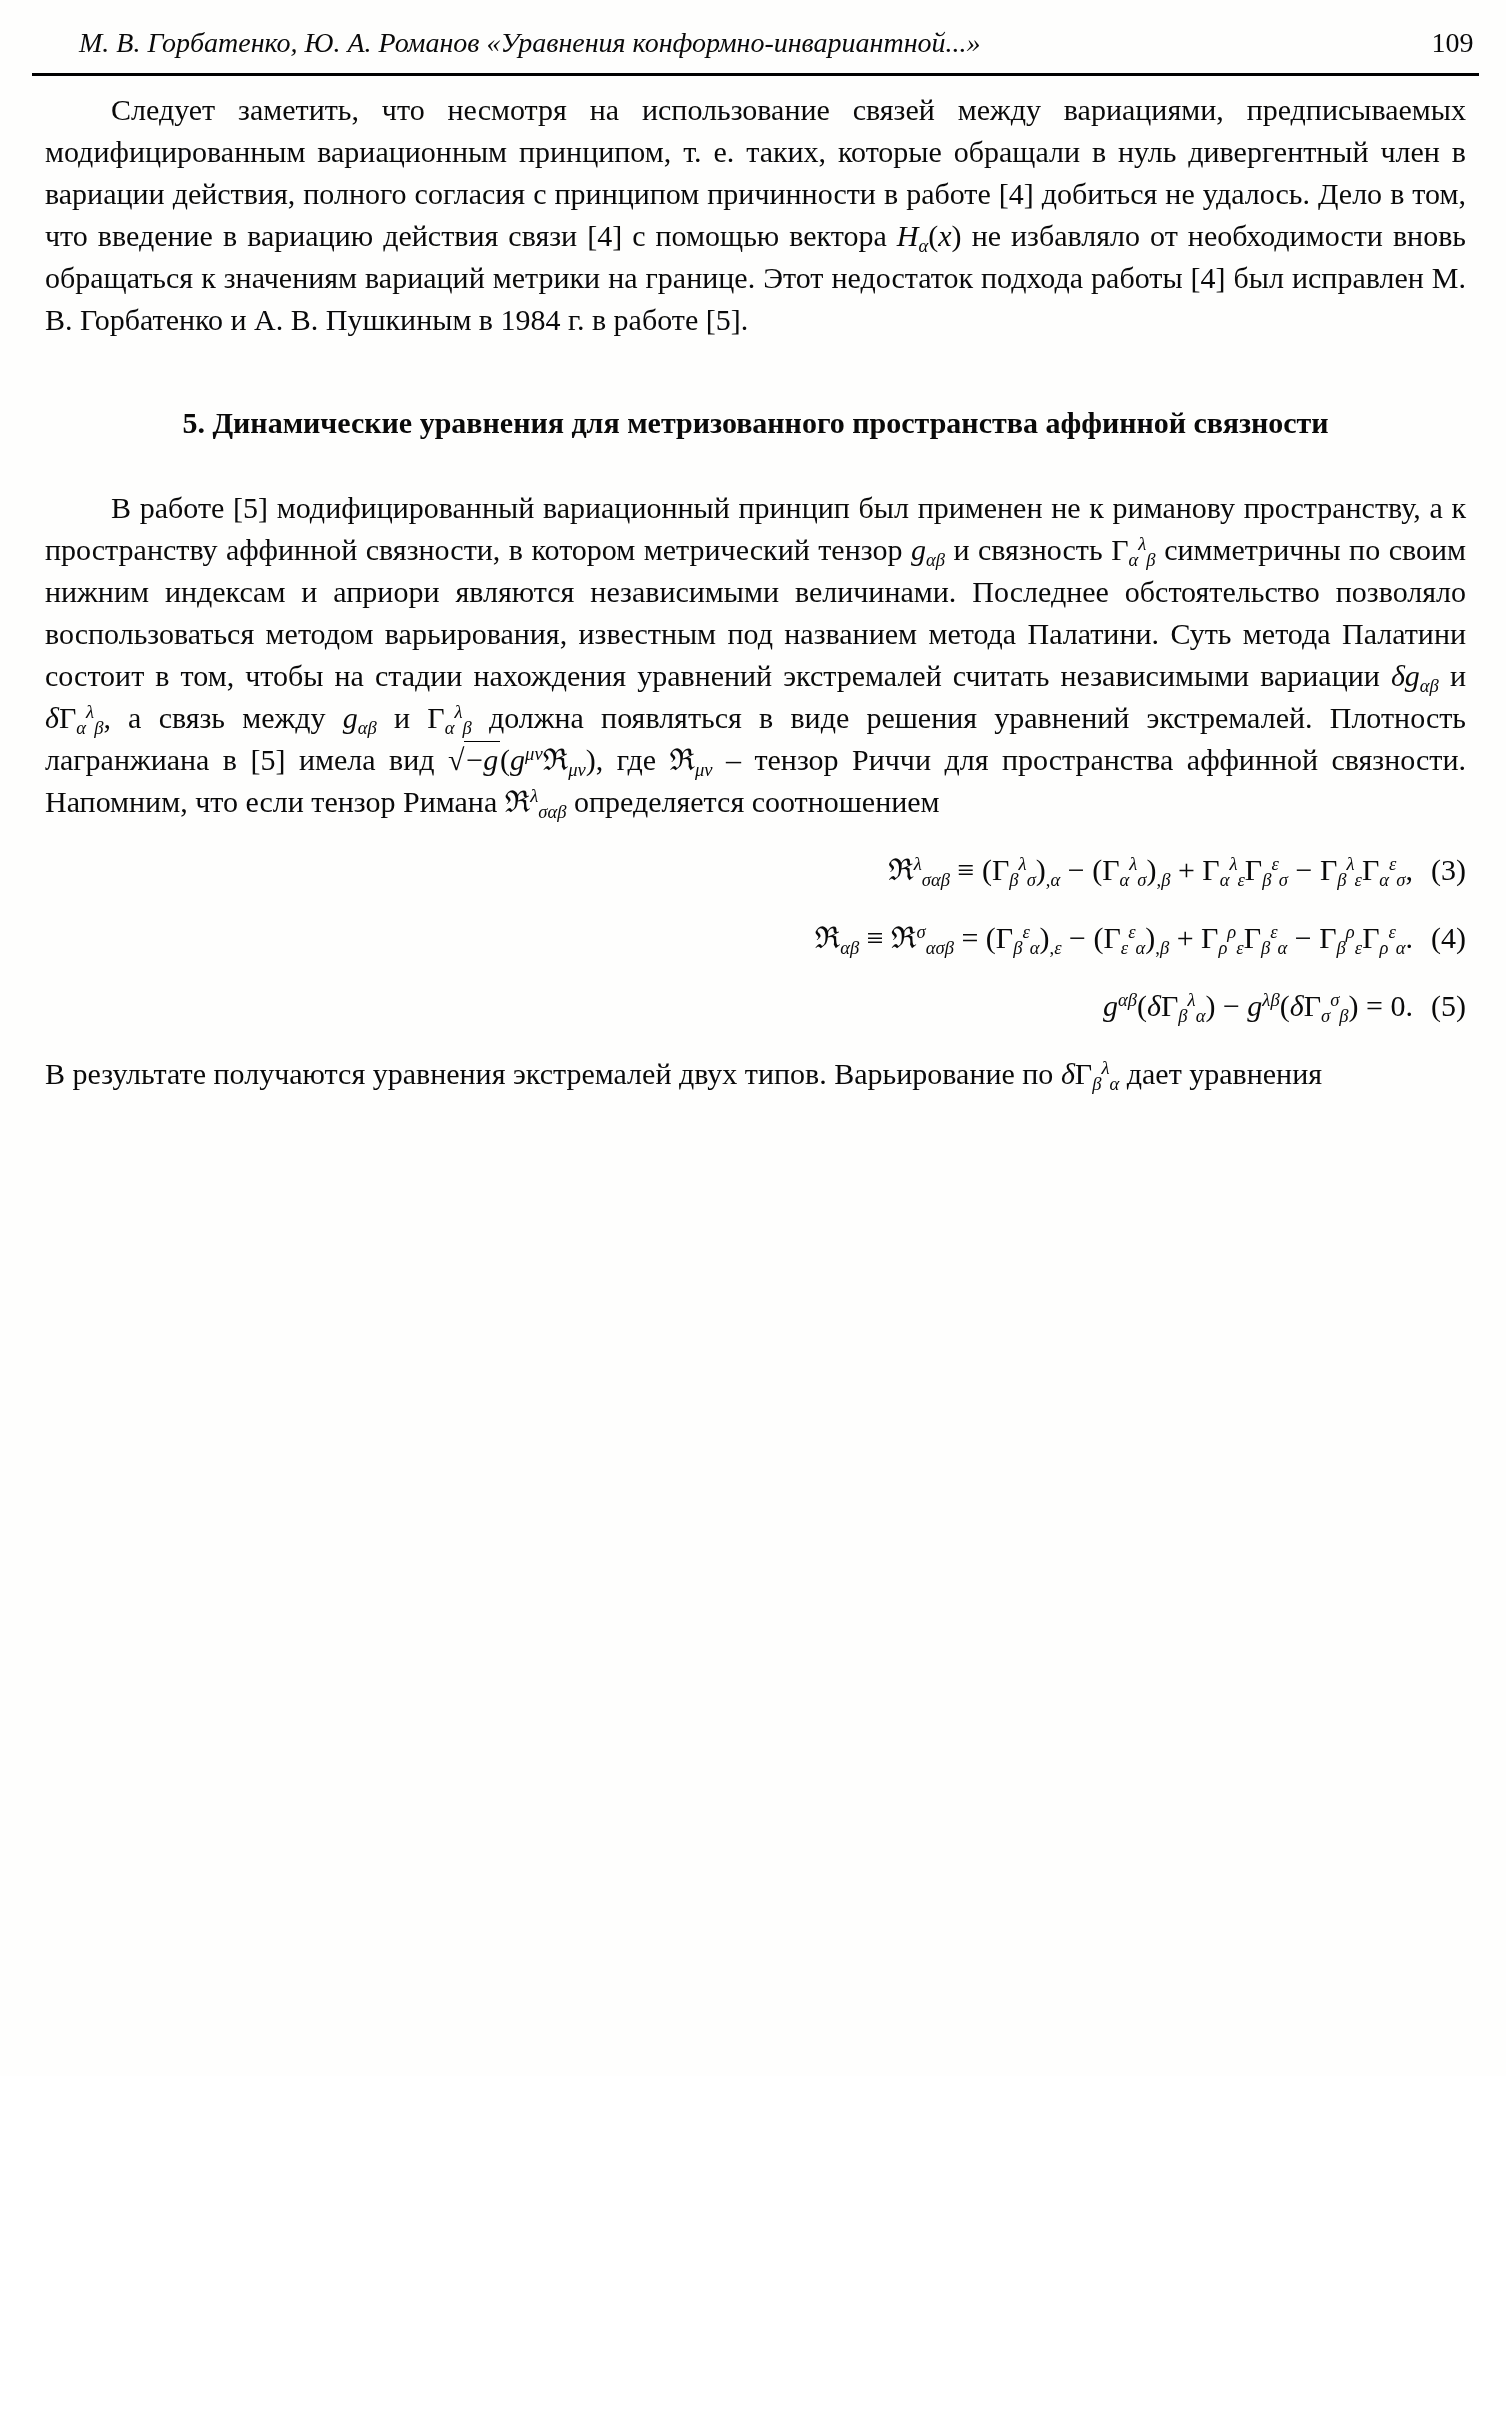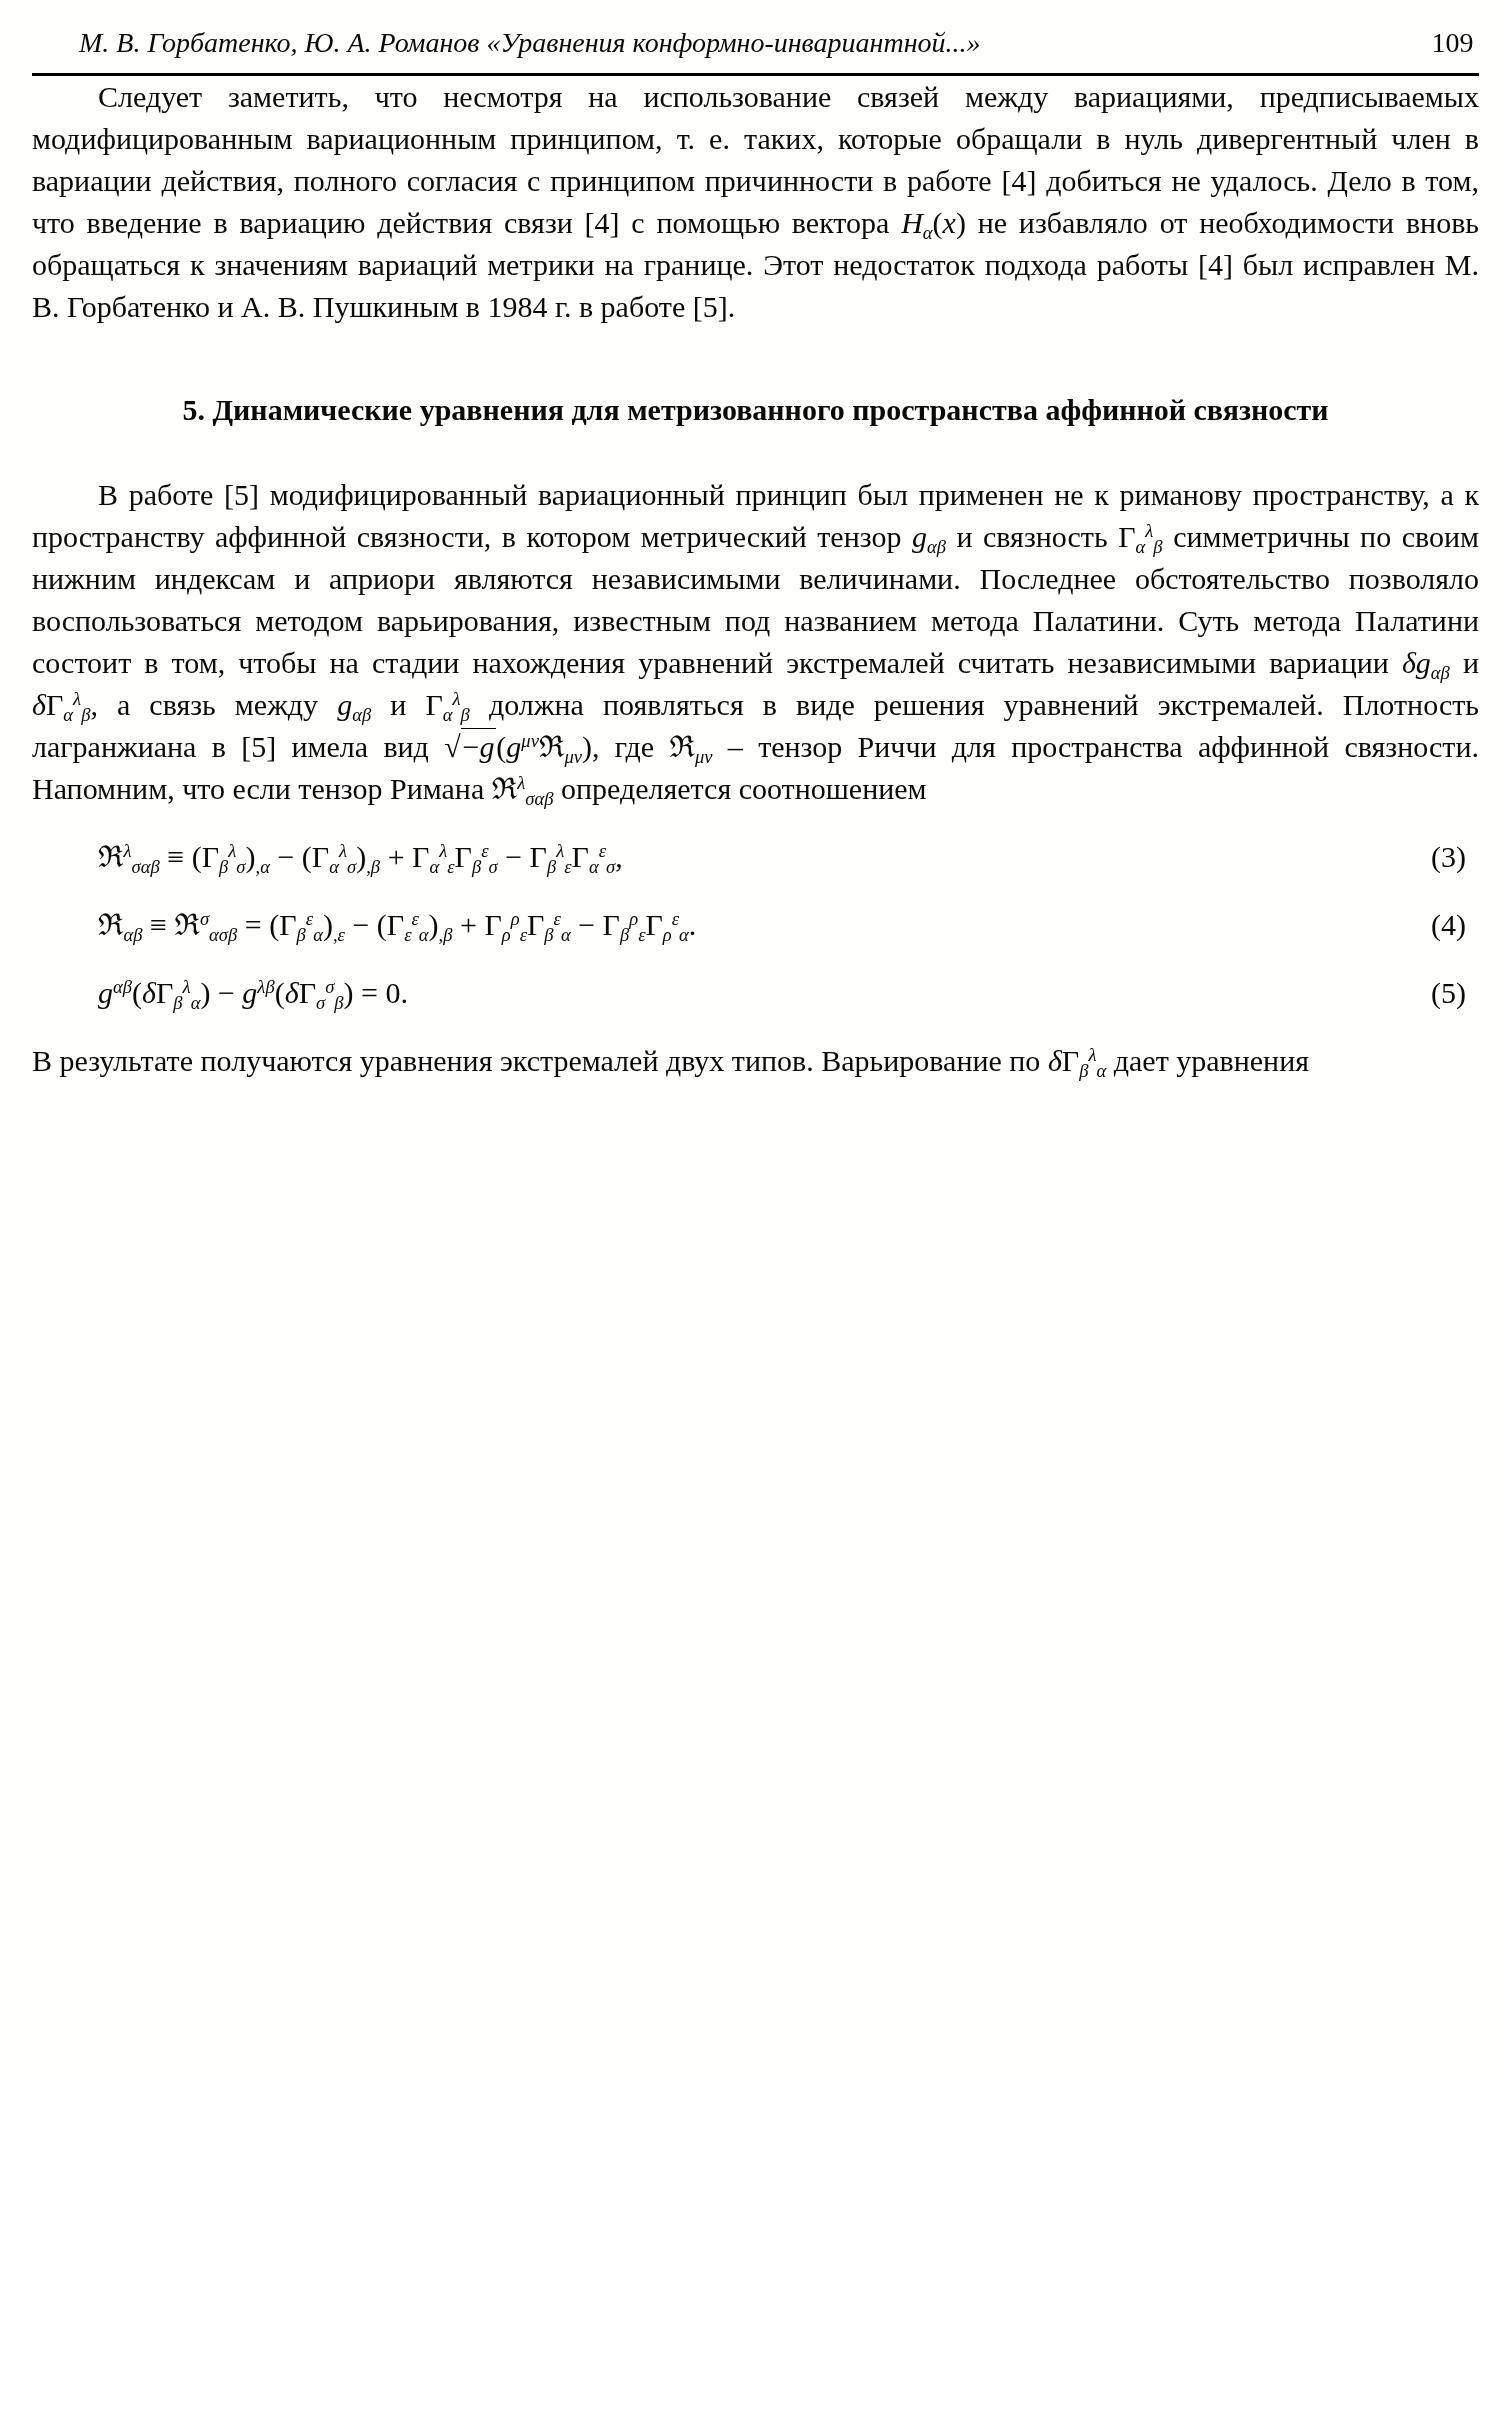--- a/index.html
+++ b/index.html
@@ -27,35 +27,35 @@
     font-style: italic;
     font-size: 28px;
     padding: 3.8px 5.6px 11.3px 47px;
     border-bottom: 3.8px solid #000;
   }
   .header .page-num {
     font-style: normal;
     margin-left: 28px;
   }
   p.para {
-    margin: 0;
+    margin: 13px;
     text-align: justify;
   }
   .indent { text-indent: 66px; }
   .after-header { margin-top: 32px; }
   .section-heading {
     font-size: 30px;
     font-weight: bold;
     text-align: center;
     line-height: 1.35;
     margin: 62px 141px 43px 141px;
   }
   .equation {
     position: relative;
-    text-align: left;
+    text-align: right;
     margin: 26px 0;
     padding: 0 66px;
     white-space: nowrap;
   }
   .equation .eq-num {
     position: absolute;
     right: 13px;
     top: 50%;
     transform: translateY(-50%);
   }

